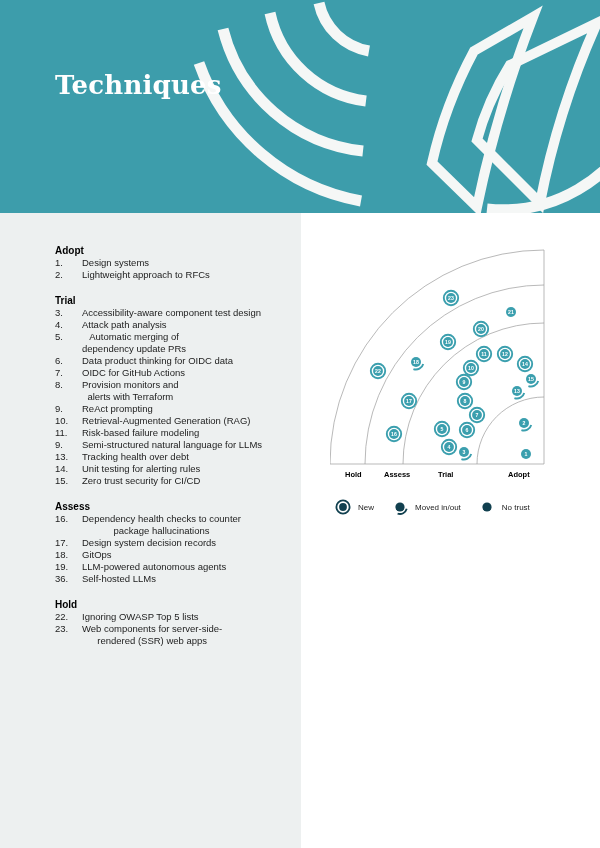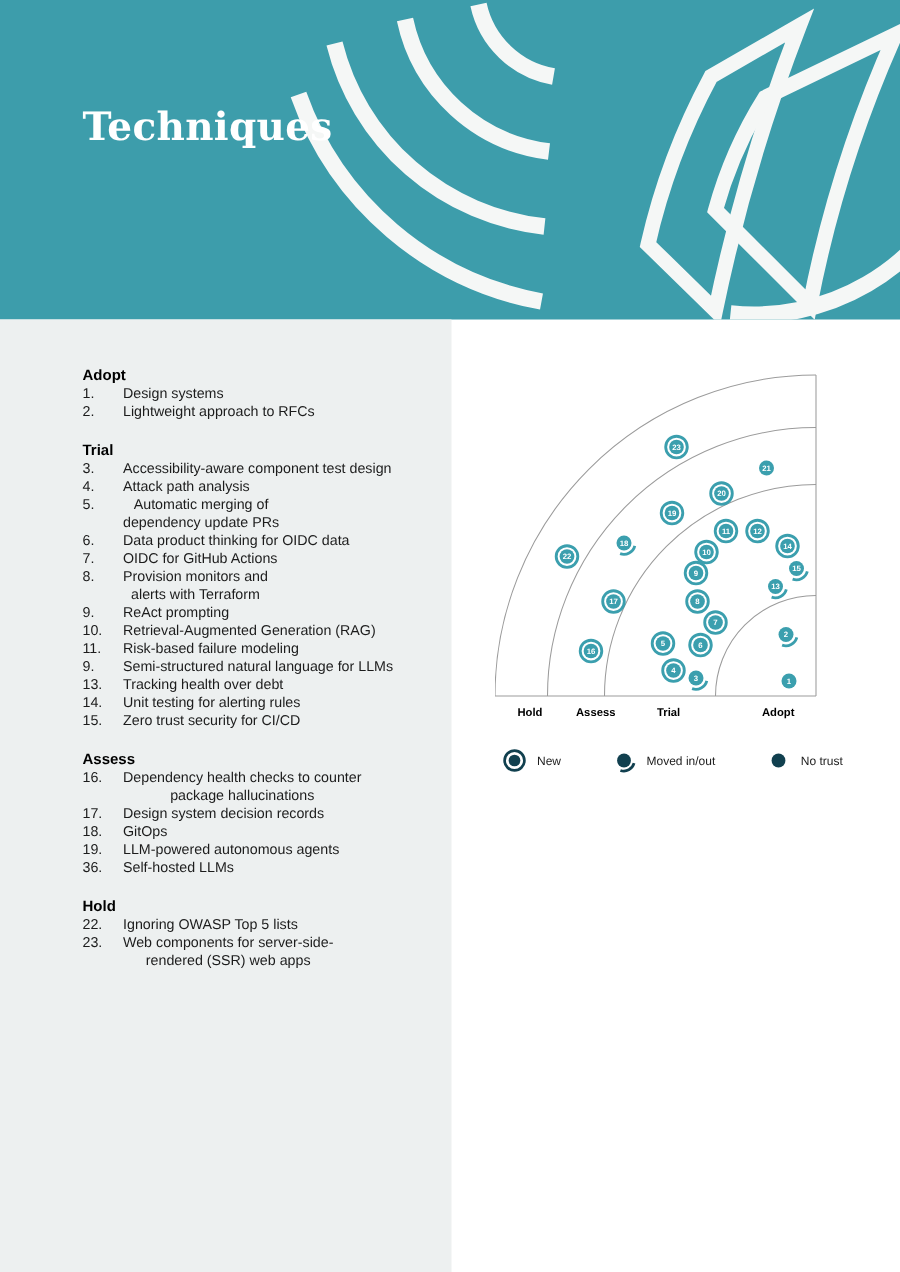--- a/index.html
+++ b/index.html
@@ -49,21 +49,21 @@
   .item{
     display:flex;
     font-size:9.5px;line-height:12px;color:var(--ink);
   }
   .item .num{width:27px;flex:0 0 27px;}
   .item .label{white-space:pre-line;text-align:center;}
   
   .radar-wrap{position:absolute;left:330px;top:244px;width:262px;height:290px;}
   .legend{
     position:absolute;left:4px;top:254px;
-    display:flex;align-items:center;gap:16px;
+    display:flex;align-items:center;gap:0;
     font-size:8px;color:var(--ink);
   }
   .legend-item{display:flex;align-items:center;margin-right:17px;}
   .legend-item svg{margin-right:6px;display:block;}
   .legend-item span{white-space:nowrap;}
 </style>
 </head>
 <body>
 
 <div class="page">

